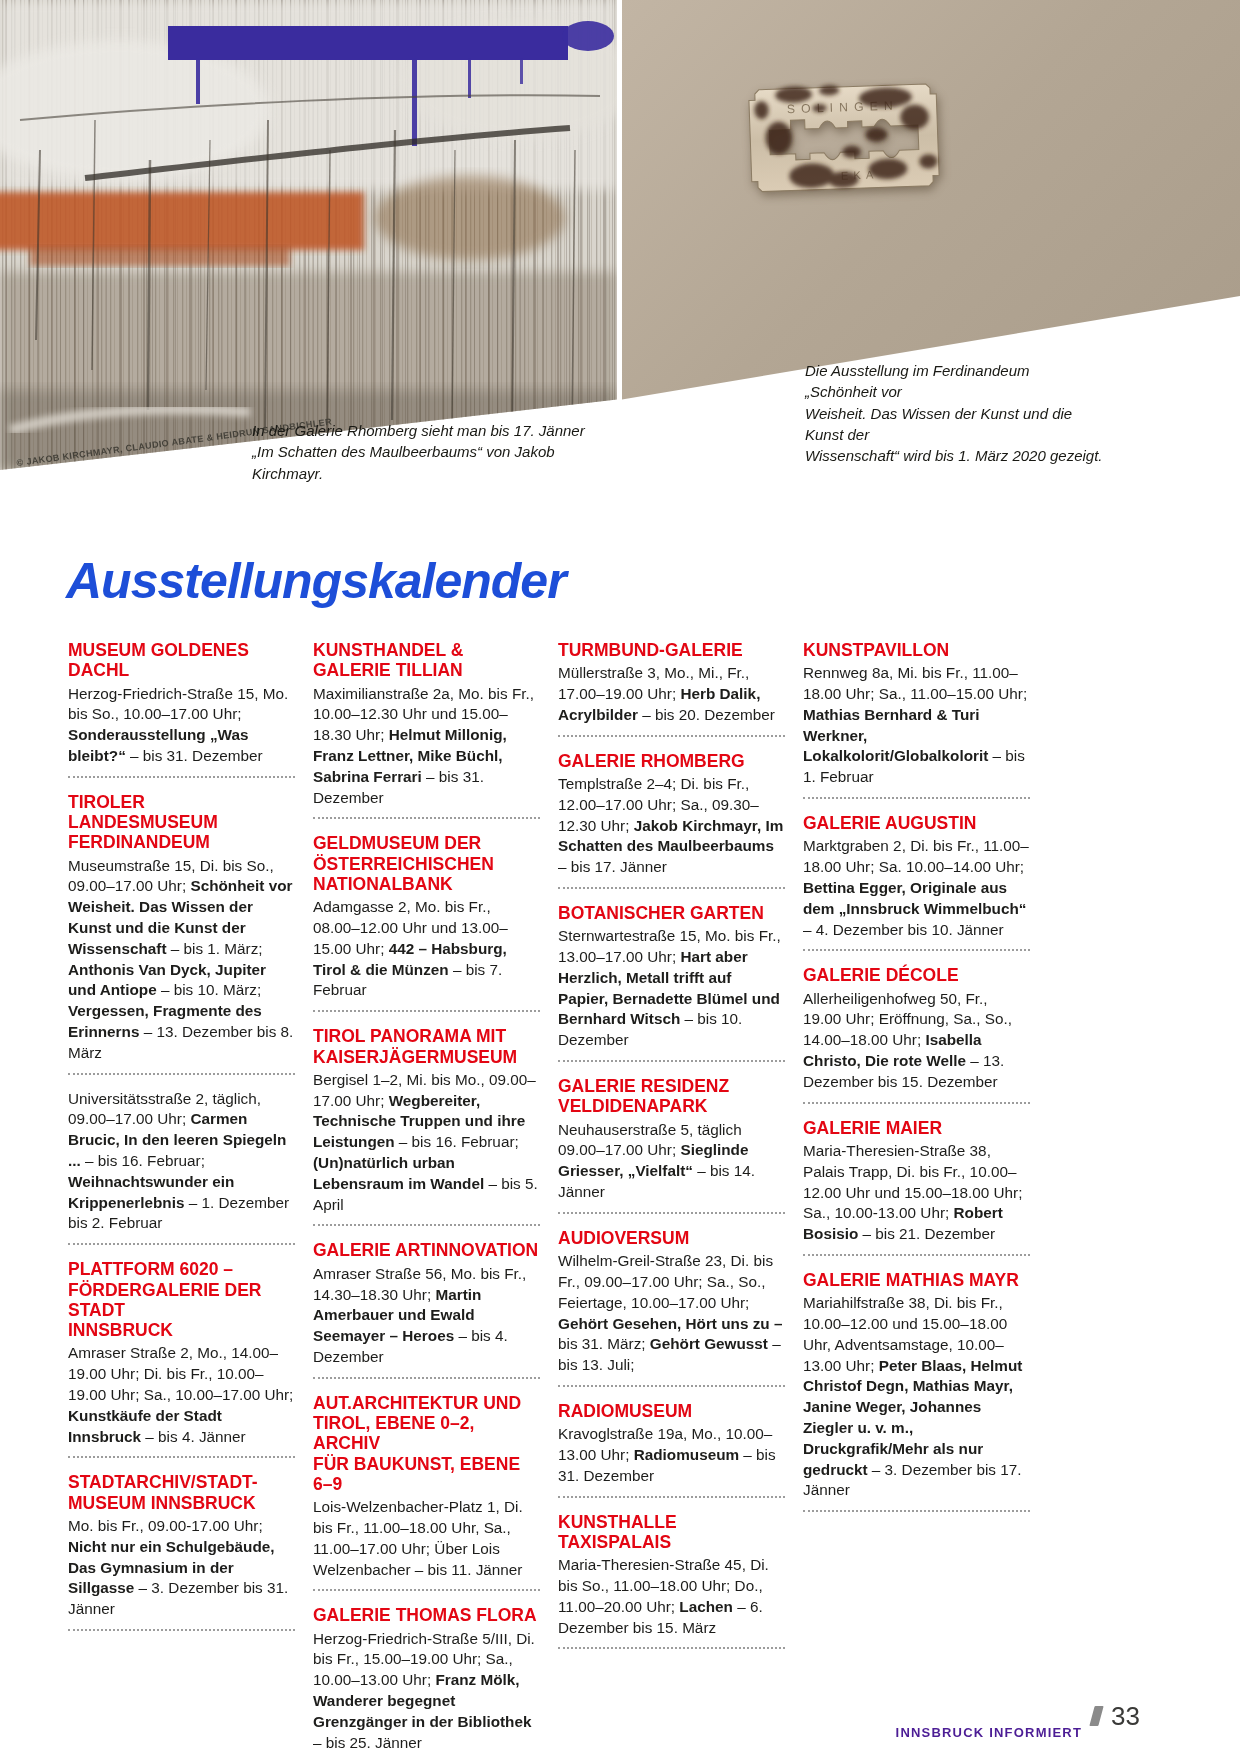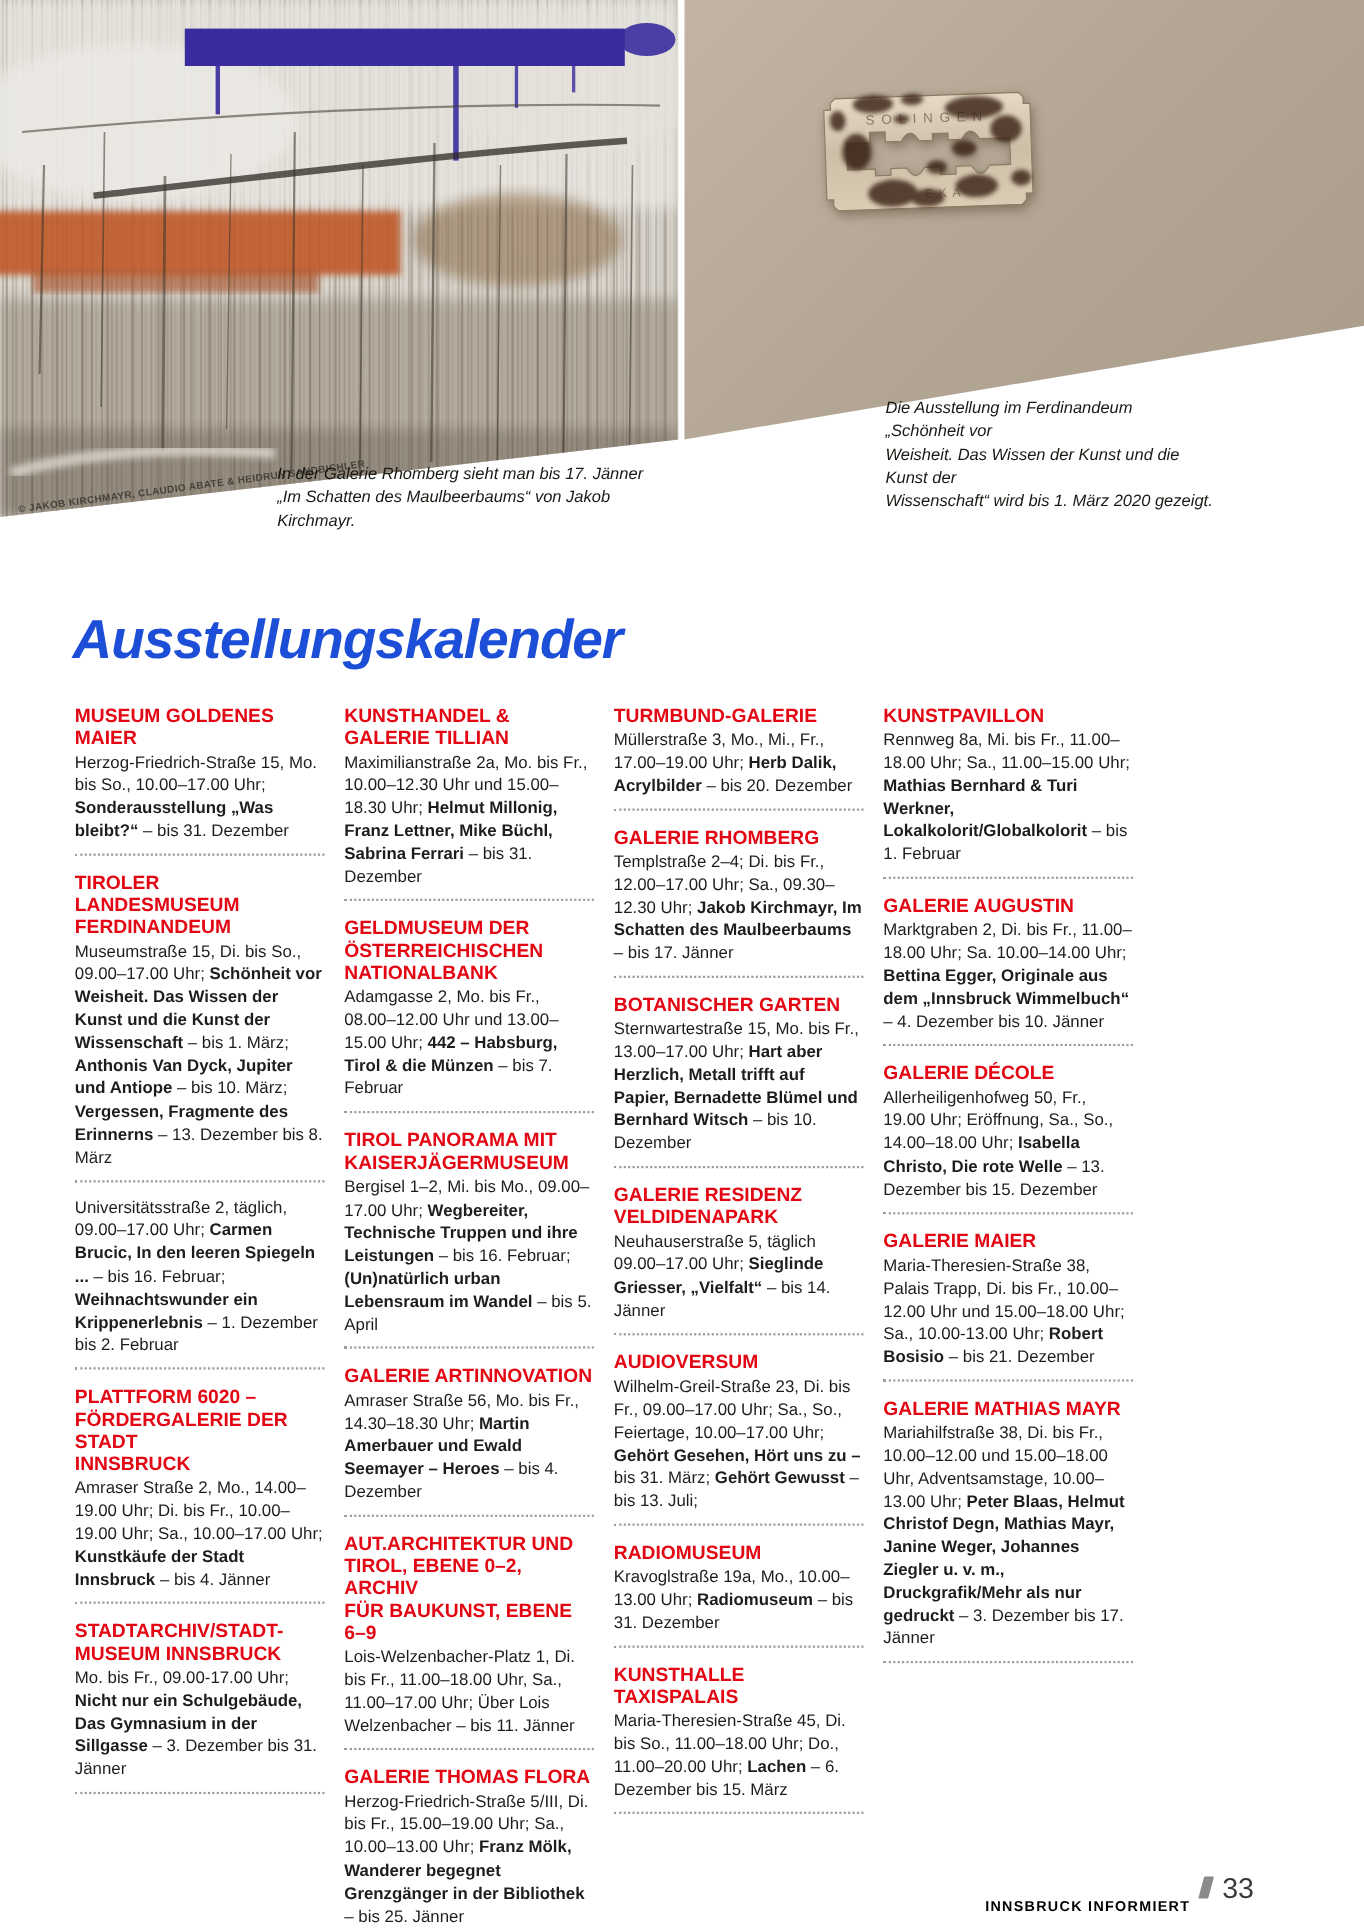--- a/index.html
+++ b/index.html
@@ -34,21 +34,21 @@
            display:flex;gap:18px;}
   .col{width:227px;flex:0 0 227px;}
   .etitle{margin:0 0 3px 0;font-size:17.5px;line-height:1.16;font-weight:bold;
           color:#e30613;white-space:pre-line;}
   .ebody{margin:0 0 8px 0;font-size:15.3px;line-height:1.36;}
   .ebody b{font-weight:bold;}
   .sep{border-bottom:2px dotted #9c9c9c;margin:0 0 14px 0;height:1px;}
 
   
   .footer{position:absolute;top:1692px;right:100px;display:flex;align-items:center;gap:10px;}
-  .footer-brand{font-size:13px;font-weight:bold;letter-spacing:1.2px;color:#000000;margin-top:33px;}
+  .footer-brand{font-size:13px;font-weight:bold;letter-spacing:1.2px;color:#4c1d95;margin-top:33px;}
   .footer-slash{display:inline-block;width:9px;height:20px;background:#8a8a8a;
                 transform:skewX(-15deg);border-radius:1px;}
   .footer-page{font-size:26px;color:#3a3a38;}
 </style>
 </head>
 <body>
 
 <div class="page">
 
   <div class="hero">
@@ -149,21 +149,21 @@
     <div class="caption caption-right">Die Ausstellung im Ferdinandeum „Schönheit vor
 Weisheit. Das Wissen der Kunst und die Kunst der
 Wissenschaft“ wird bis 1. März 2020 gezeigt.</div>
   </div>
 
   <h1 class="headline">Ausstellungskalender</h1>
 
   <div class="columns" id="columns">
       <div class="col">
         <div class="entry">
-          <h3 class="etitle">MUSEUM GOLDENES MAIER</h3>
+          <h3 class="etitle">MUSEUM GOLDENES DACHL</h3>
           <p class="ebody"><span>Herzog-Friedrich-Straße 15, Mo. bis So., 10.00–17.00 Uhr; </span><b>Sonderausstellung „Was bleibt?“</b><span> – bis 31. Dezember</span></p>
           <div class="sep"></div>
         </div>
         <div class="entry">
           <h3 class="etitle">TIROLER LANDESMUSEUM
 FERDINANDEUM</h3>
           <p class="ebody"><span>Museumstraße 15, Di. bis So., 09.00–17.00 Uhr; </span><b>Schönheit vor Weisheit. Das Wissen der Kunst und die Kunst der Wissenschaft</b><span> – bis 1. März; </span><b>Anthonis Van Dyck, Jupiter und Antiope</b><span> – bis 10. März; </span><b>Vergessen, Fragmente des Erinnerns</b><span> – 13. Dezember bis 8. März</span></p>
           <div class="sep"></div>
         </div>
         <div class="entry">

